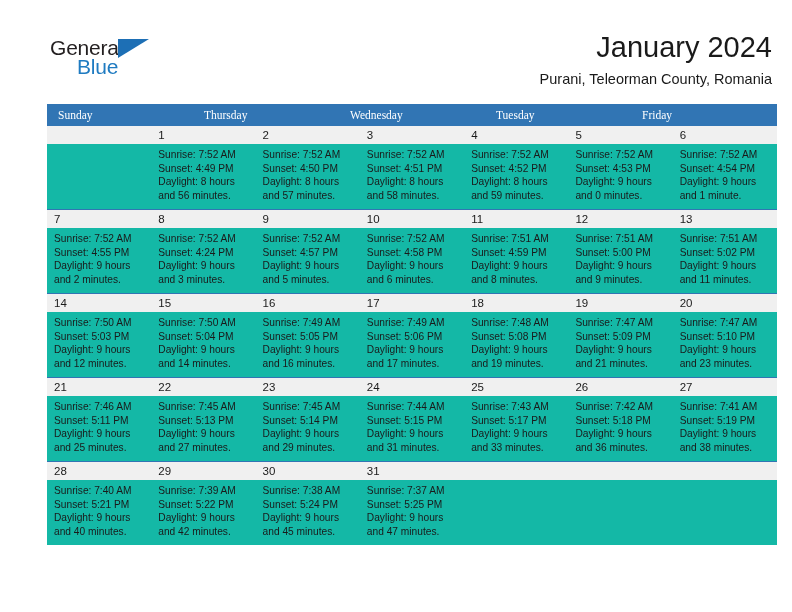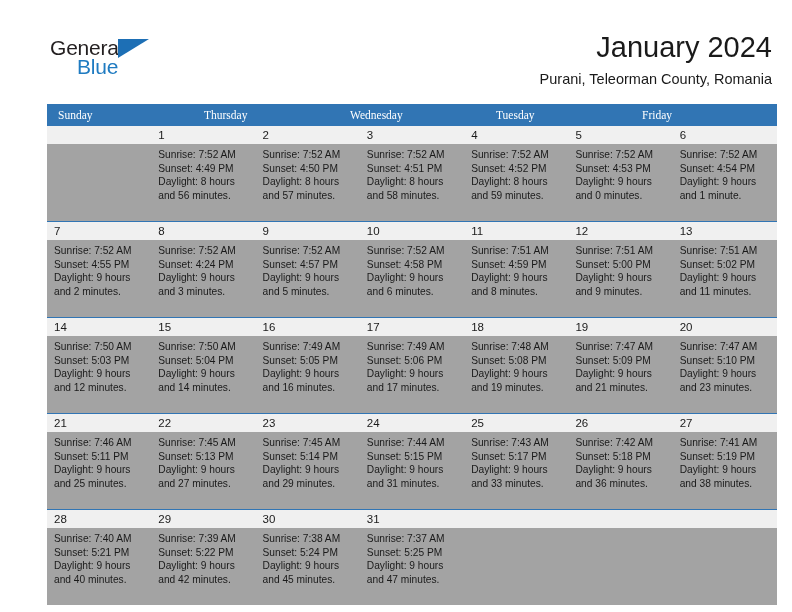--- a/index.html
+++ b/index.html
@@ -134,22 +134,22 @@
     color: #1a1a1a;
     box-sizing: border-box;
   }
   .daynum-cell.empty {
     color: transparent;
   }
 
   .info-row {
     display: flex;
     width: 730px;
-    height: 77px;
-    background: #a3a3a3;
+    height: 65px;
+    background: #14b8a6;
   }
   .info-cell {
     flex: 1 1 0;
     padding-left: 7px;
     padding-top: 4px;
     box-sizing: border-box;
     font-size: 10.2px;
     line-height: 13.6px;
     color: #1a1a1a;
   }

